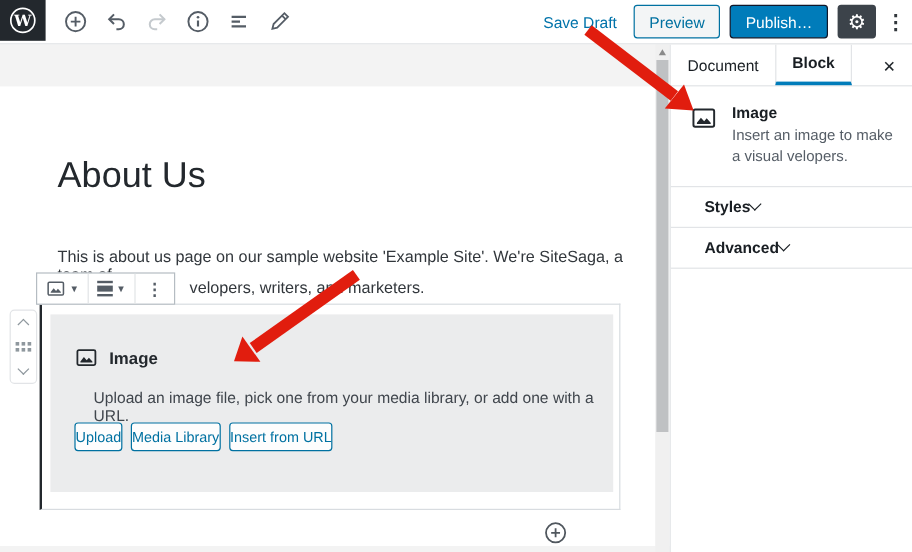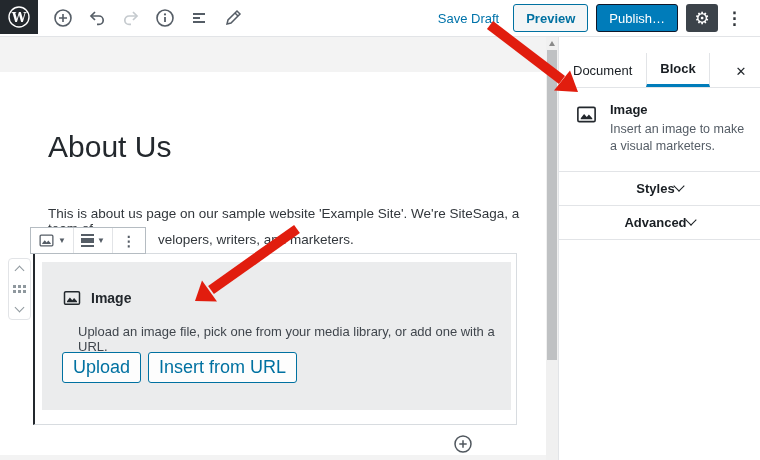--- a/index.html
+++ b/index.html
@@ -9,24 +9,24 @@
 
   
   .topbar { position:absolute; left:0; top:0; width:760px; height:37px; background:#fff;
             border-bottom:1px solid #e2e4e7; z-index:20; }
   .wp-logo { position:absolute; left:0; top:0; width:38px; height:34px; background:#23282d;
              display:flex; align-items:center; justify-content:center; cursor:pointer; }
   .tool-row { position:absolute; left:50px; top:0; height:36px; display:flex; align-items:center; gap:8px; }
   .tool-btn { width:26px; height:26px; display:flex; align-items:center; justify-content:center;
               color:#555d66; font-size:16px; }
   .tool-btn svg { display:block; }
-  .right-row { position:absolute; right:18px; top:0; height:36px; display:flex; align-items:center; gap:8px; }
+  .right-row { position:absolute; right:6px; top:0; height:36px; display:flex; align-items:center; gap:8px; }
   .save-draft { color:#0073aa; font-size:13px; padding:4px 6px; cursor:pointer; white-space:nowrap; }
   .btn-preview { font-size:13px; color:#0071a1; background:#f3f5f6; border:1px solid #0071a1;
-                 border-radius:3px; padding:4px 12px; height:28px; display:flex; align-items:center;font-weight:bold; }
+                 border-radius:3px; padding:4px 12px; height:28px; display:flex; align-items:center; }
   .btn-publish { font-size:13px; color:#fff; background:#007cba; border:1px solid #0f172a;
                  border-radius:3px; padding:4px 12px; height:28px; display:flex; align-items:center; }
   .btn-gear { width:32px; height:28px; background:#3c434a; border-radius:3px; color:#fff;
               display:flex; align-items:center; justify-content:center; font-size:17px; }
   .kebab { color:#32373c; font-size:17px; font-weight:bold; width:16px; text-align:center; letter-spacing:0; }
 
   
   .canvas { position:absolute; left:0; top:72px; width:646px; height:383px; background:#fff; z-index:1; }
   .post-title { position:absolute; left:48px; top:58px; font-size:30px; font-weight:400; color:#23282d; }
   .para-l1 { position:absolute; left:48px; top:134px; width:480px; font-size:13.5px; color:#32373c; }
@@ -54,46 +54,46 @@
   .dots i { background:#8f989e; display:block; }
 
   
   .img-block { position:absolute; left:33px; top:181px; width:484px; height:172px; background:#fff;
                border:1px solid #d8dce0; border-left:2.5px solid #23282d; z-index:2; }
   .ph { position:absolute; left:7px; top:8px; width:469px; height:148px; background:#ebeced; }
   .ph-head { position:absolute; left:20px; top:26px; display:flex; align-items:center; gap:9px; }
   .ph-label { font-size:14px; font-weight:bold; color:#23282d; }
   .ph-desc { position:absolute; left:36px; top:62px; font-size:13px; color:#40464d; width:430px; }
   .ph-btns { position:absolute; left:20px; top:90px; display:flex; gap:7px; }
-  .ph-btn { font-size:18px; color:#0071a1; background:#fdfdfd; border:1px solid #0071a1;
-            border-radius:3px; padding:4px 10px; white-space:nowrap; }
+  .ph-btn { font-size:12px; color:#0071a1; background:#fdfdfd; border:1px solid #0071a1;
+            border-radius:3px; padding:4px 0; white-space:nowrap; }
 
   .appender { position:absolute; left:453px; top:362px; width:20px; height:20px; color:#50575e; }
 
   
   .scrollbar { position:absolute; left:546px; top:37px; width:12px; height:423px; background:#f0f0f0; z-index:3; }
   .sb-up { position:absolute; left:2.5px; top:4px; width:0; height:0;
            border-left:3.5px solid transparent; border-right:3.5px solid transparent;
            border-bottom:5px solid #8a8a8a; }
   .sb-thumb { position:absolute; left:1px; top:13px; width:10px; height:310px; background:#bfc1c3; }
 
   
   .sidebar { position:absolute; left:558px; top:37px; width:202px; height:423px; background:#fff;
              border-left:1px solid #e2e4e7; z-index:4; }
-  .sb-tabs { position:relative; height:35px; border-bottom:1px solid #e2e4e7; display:flex; align-items:stretch;margin-top:16px; }
+  .sb-tabs { position:relative; height:35px; border-bottom:1px solid #e2e4e7; display:flex; align-items:stretch; }
   .sb-tab { font-size:13px; color:#191e23; display:flex; align-items:center; padding:0 14px; }
   .sb-tab.active { font-weight:bold; border-left:1px solid #e2e4e7; border-right:1px solid #e2e4e7;
                    border-bottom:3px solid #007cba; padding:0 13px;text-align:center; }
   .sb-close { position:absolute; right:10px; top:9px; font-size:13px; color:#23282d; width:18px; height:18px;
               display:flex; align-items:center; justify-content:center; }
   .blk-card { position:relative; padding:14px 16px 16px 16px; border-bottom:1px solid #e2e4e7; display:flex; gap:12px; }
   .blk-card-title { font-size:13px; font-weight:bold; color:#191e23; margin-bottom:4px; }
   .blk-card-desc { font-size:12.5px; color:#555d66; line-height:1.35; width:140px; }
   .sb-panel { height:34px; border-bottom:1px solid #e2e4e7; display:flex; align-items:center;
-              justify-content:center; padding:0 28px; }
+              justify-content:flex-start; padding:0 28px; }
   .sb-panel-label { font-size:13px; font-weight:bold; color:#191e23; }
   .chev-dn { width:8px; height:8px; border-right:1.8px solid #191e23; border-bottom:1.8px solid #191e23;
              transform:rotate(45deg); margin-top:-4px; }
 
   
   .arrows { position:absolute; left:0; top:0; width:760px; height:460px; z-index:50; pointer-events:none; }
 </style>
 </head>
 <body>
 
@@ -199,20 +199,21 @@
         <div class="ph-head">
           <svg width="20" height="20" viewBox="0 0 24 24">
             <rect x="3" y="4.5" width="18" height="15" rx="1.5" fill="none" stroke="#23282d" stroke-width="1.8"></rect>
             <path d="M6 16 l3.5-4.5 2.8 3.2 2.2-2.6 3.5 3.9 v1 h-12 z" fill="#23282d"></path>
           </svg>
           <span class="ph-label">Image</span>
         </div>
         <div class="ph-desc">Upload an image file, pick one from your media library, or add one with a URL.</div>
         <div class="ph-btns">
           <span class="ph-btn">Upload</span>
+          <span class="ph-btn">Media Library</span>
           <span class="ph-btn">Insert from URL</span>
         </div>
       </div>
     </div>
 
     <div class="appender">
       <svg width="20" height="20" viewBox="0 0 20 20">
         <circle cx="10" cy="10" r="8" fill="none" stroke="#50575e" stroke-width="1.5"></circle>
         <path d="M10 6.3v7.4M6.3 10h7.4" stroke="#50575e" stroke-width="1.5"></path>
       </svg>
@@ -232,21 +233,21 @@
           <span>✕</span>
         </span>
     </div>
     <div class="blk-card">
       <svg width="23" height="23" viewBox="0 0 24 24" style="flex:none;margin-top:1px">
         <rect x="3" y="4.5" width="18" height="15" rx="1.5" fill="none" stroke="#23282d" stroke-width="1.7"></rect>
         <path d="M6 16 l3.5-4.5 2.8 3.2 2.2-2.6 3.5 3.9 v1 h-12 z" fill="#23282d"></path>
       </svg>
       <div>
         <div class="blk-card-title">Image</div>
-        <div class="blk-card-desc">Insert an image to make a visual marketers.</div>
+        <div class="blk-card-desc">Insert an image to make a visual velopers.</div>
       </div>
     </div>
     <div class="sb-panel">
       <span class="sb-panel-label">Styles</span>
       <span class="chev-dn"></span>
     </div>
     <div class="sb-panel">
       <span class="sb-panel-label">Advanced</span>
       <span class="chev-dn"></span>
     </div>

